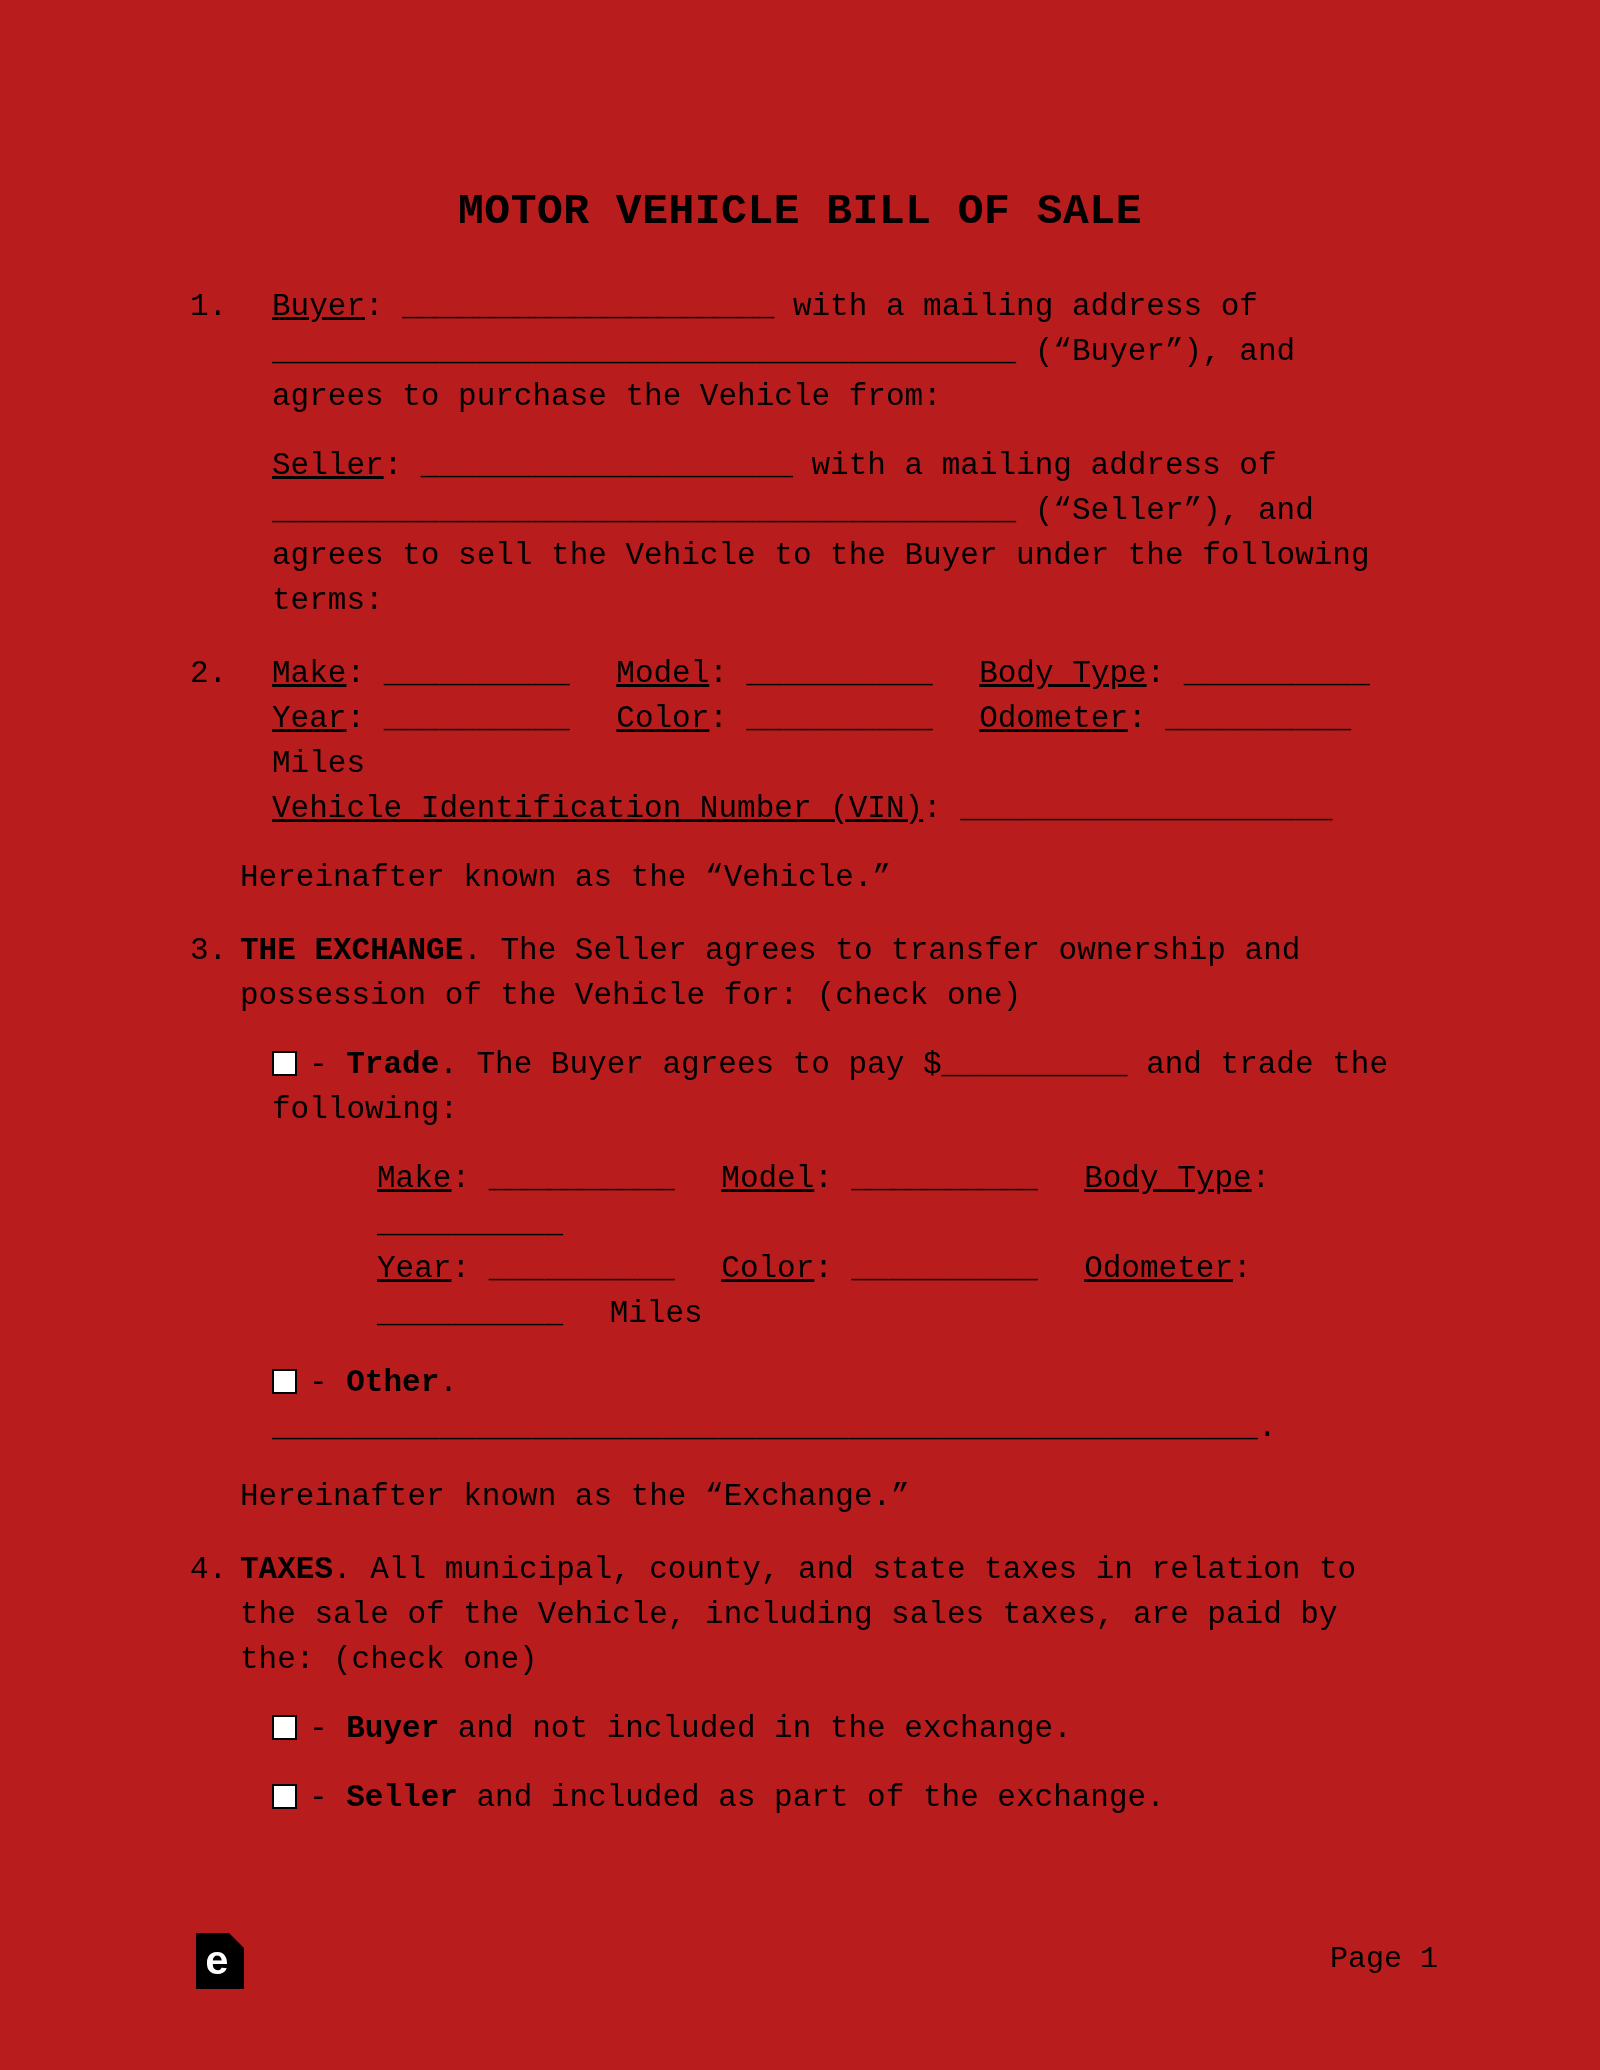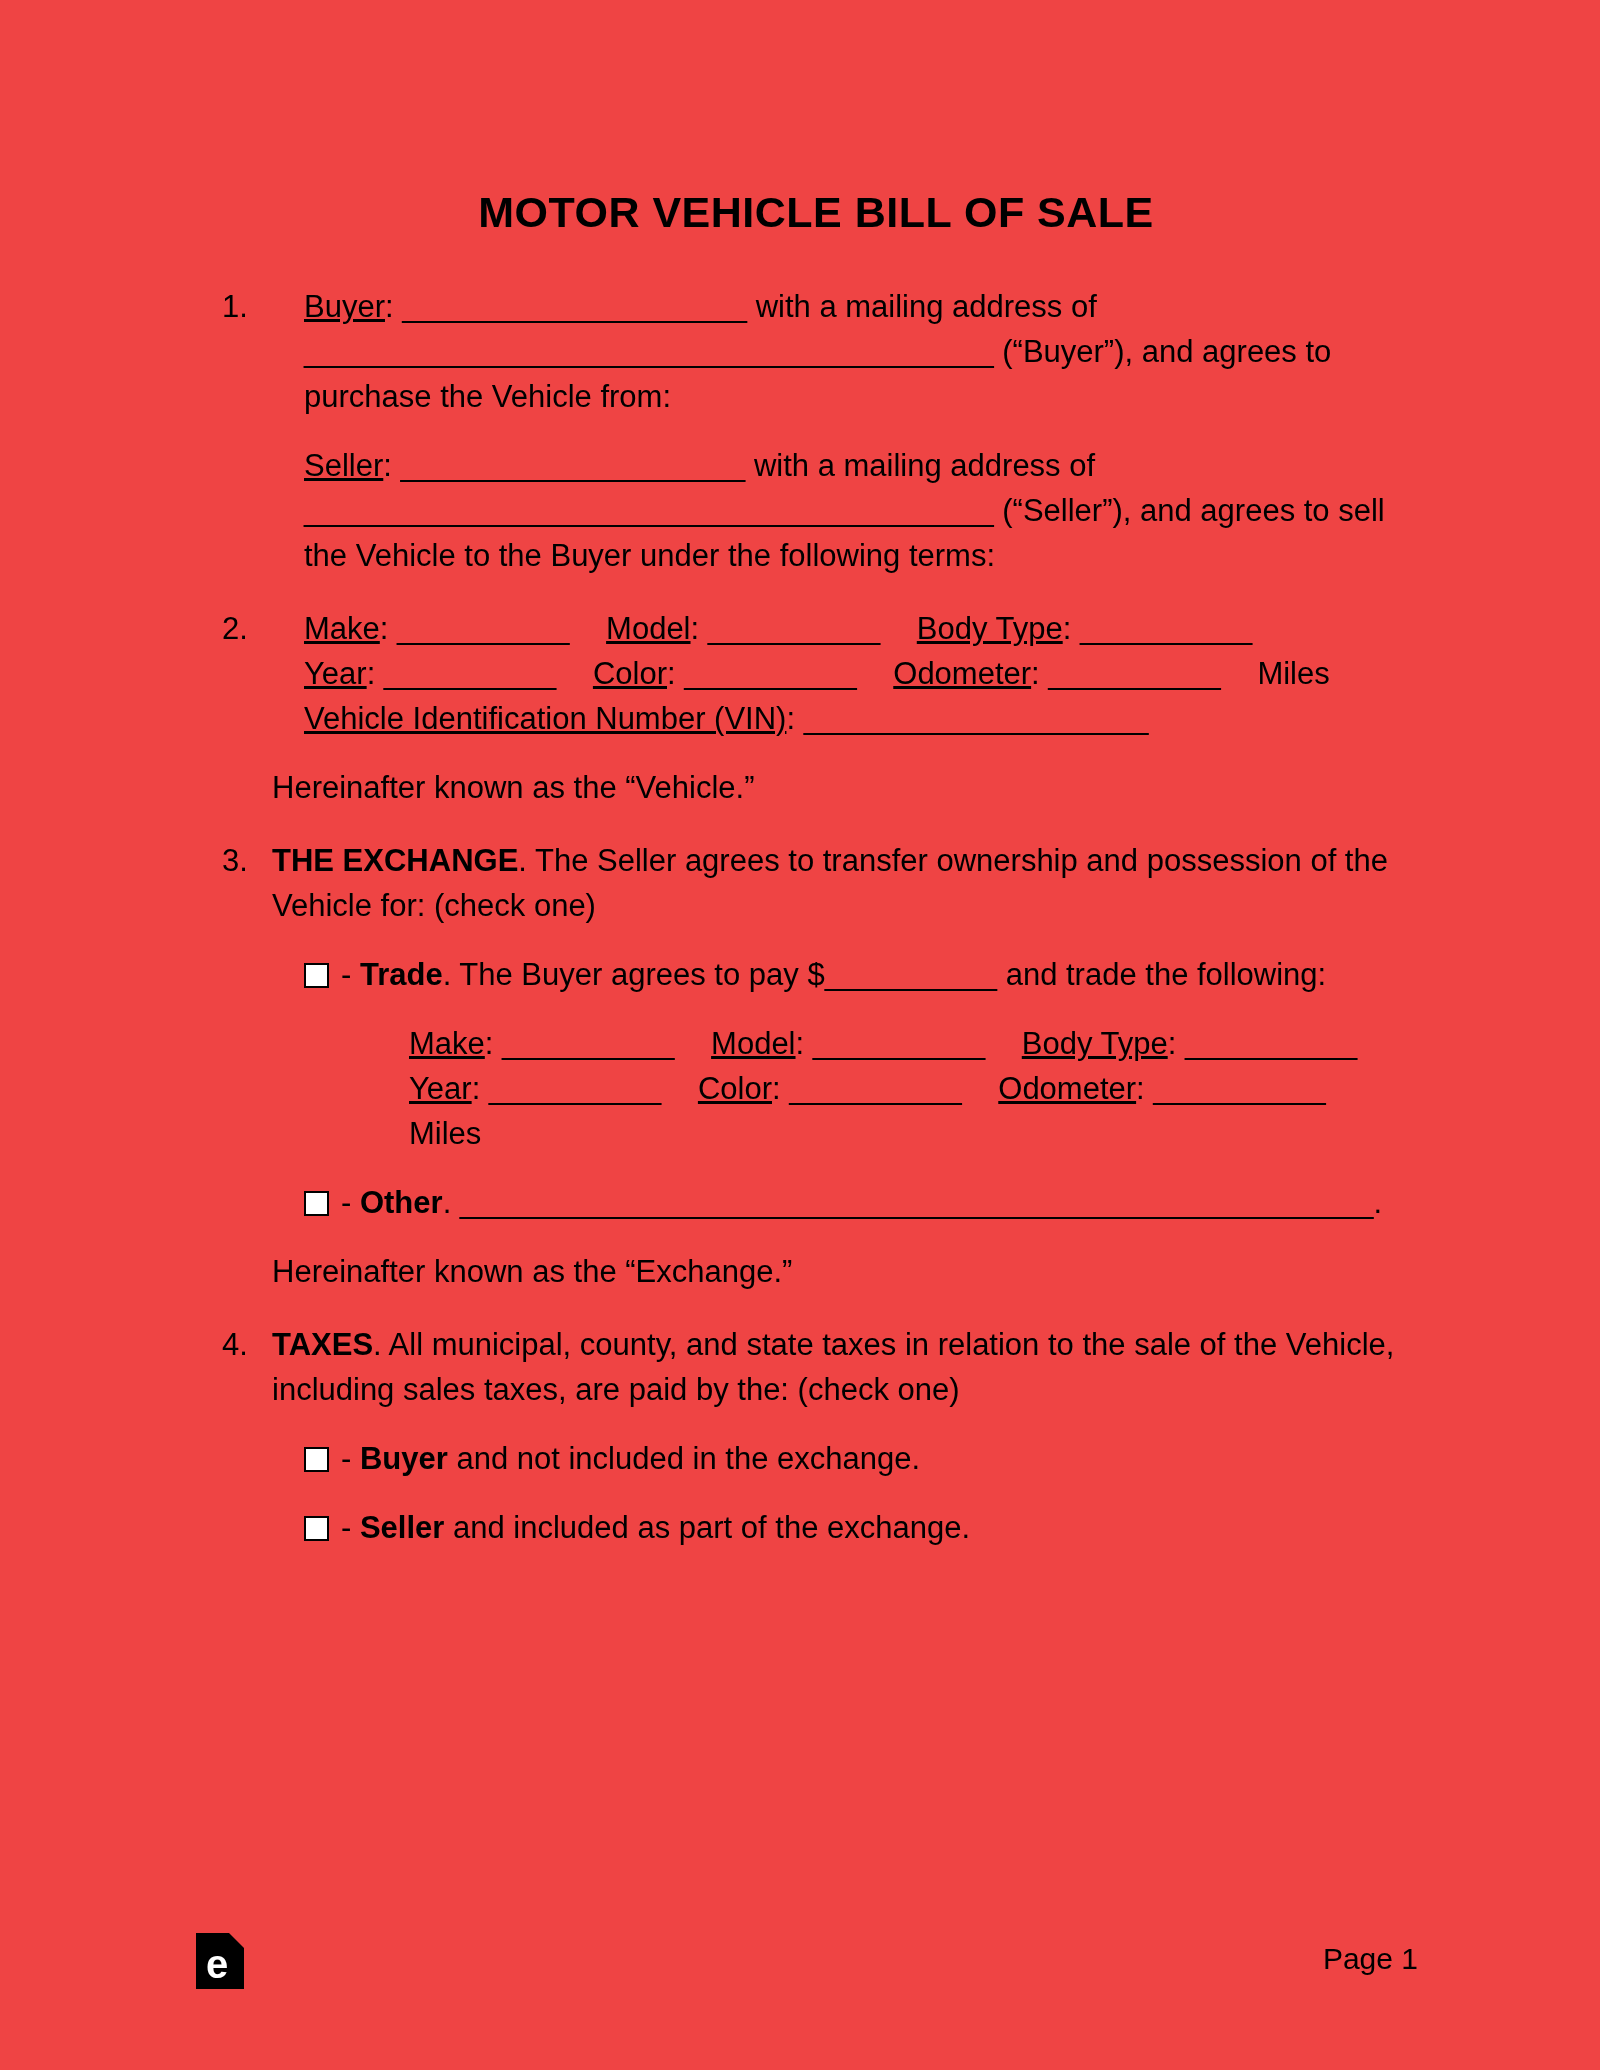--- a/index.html
+++ b/index.html
@@ -1,26 +1,25 @@
 <!DOCTYPE html>
 <html><head>
 <meta charset="utf-8">
 <style>
   * { margin:0; padding:0; box-sizing:border-box; }
   html, body { background:#ffffff; }
   .page {
     position:relative;
     width:1600px; height:2070px;
-    background:#ef4444;
+    background:#b91c1c;
     color:#000000;
-    font-family:Liberation Sans, sans-serif;
+    font-family:Liberation Mono, monospace;
     font-size:31px; line-height:45px;
     padding-top:188px;
     overflow:hidden;
-    padding-left:32px;
   }
   .title {
     text-align:center;
     font-size:43px; line-height:48px;
     font-weight:bold;
     margin-bottom:48px;
     letter-spacing:0.5px;
   }
   .section {
     display:flex;
@@ -59,21 +58,21 @@
   .footer-logo .letter {
     position:absolute; inset:0;
     display:flex; align-items:center; justify-content:center;
     color:#ffffff;
     font-weight:bold;
     font-size:40px; line-height:40px;
     padding-top:6px; padding-right:6px;
   }
   .page-num {
     position:absolute;
-    top:1941px; right:182px;
+    top:1941px; right:162px;
     font-size:30px; line-height:36px;
   }
 </style>
 </head>
 <body>
 
 <div class="page">
 
   <h1 class="title">MOTOR VEHICLE BILL OF SALE</h1>
 

